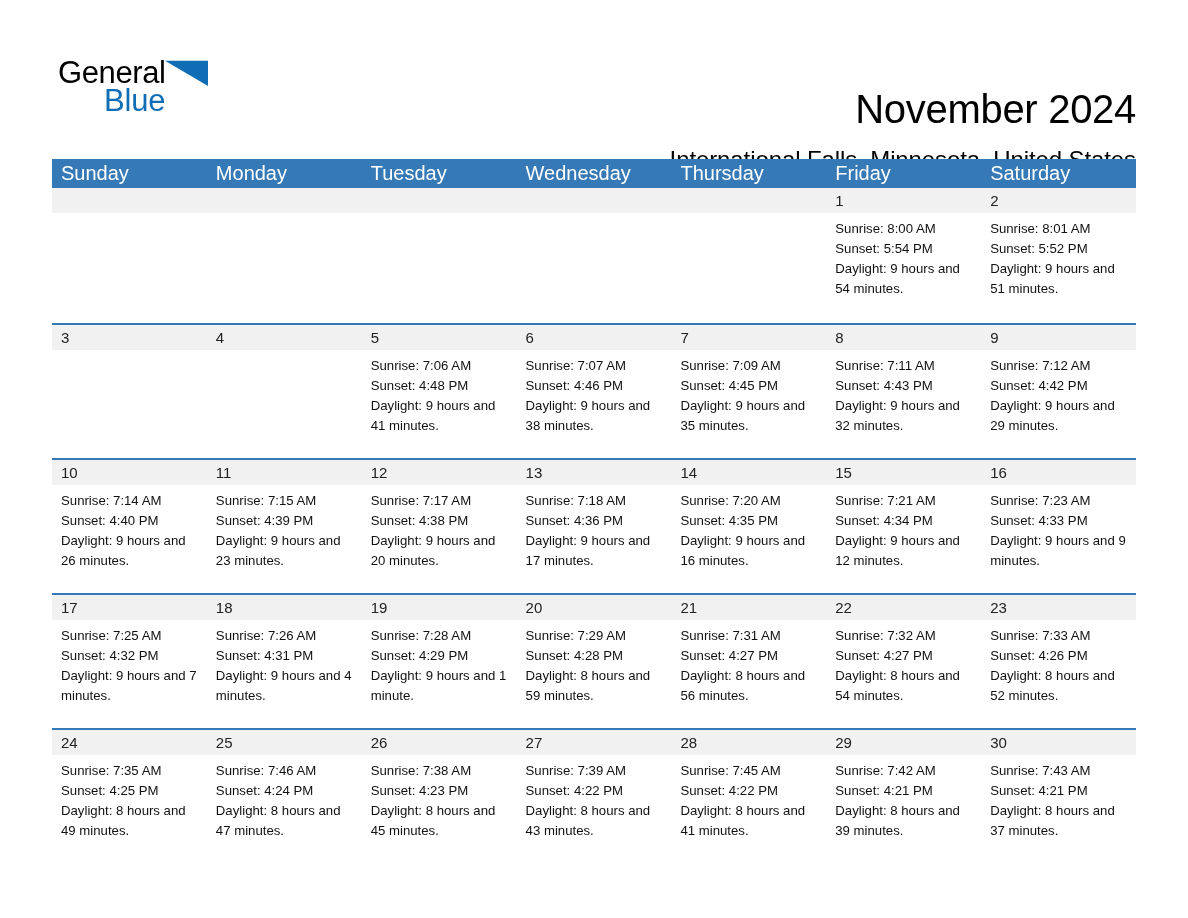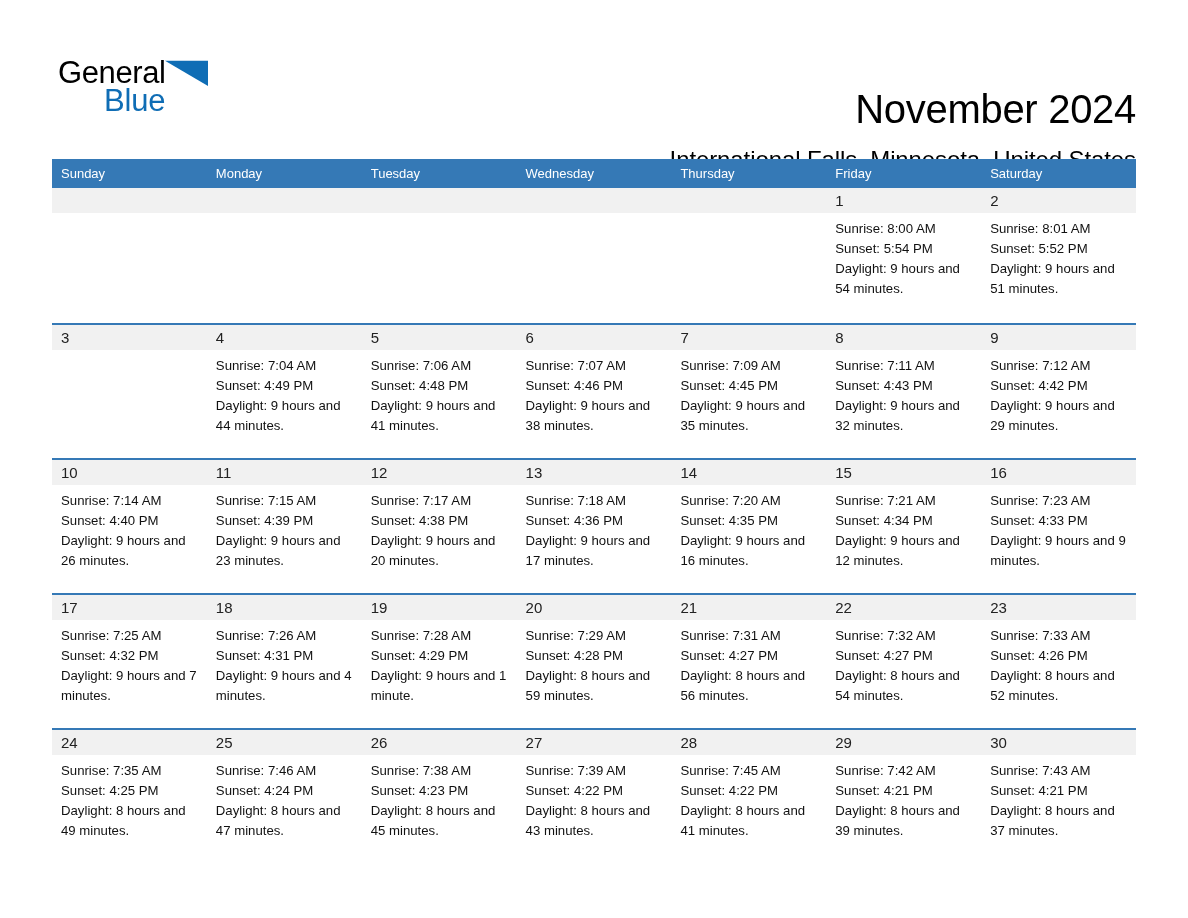--- a/index.html
+++ b/index.html
@@ -95,21 +95,21 @@
   }
 
   .weekday-header {
     display: grid;
     grid-template-columns: repeat(7, 1fr);
     background: #3579b6;
     height: 29px;
   }
   .weekday-cell {
     color: #ffffff;
-    font-size: 13px;
+    font-size: 20px;
     line-height: 29px;
     padding-left: 9px;
     white-space: nowrap;
   }
 
   .week-row {
     display: grid;
     grid-template-columns: repeat(7, 1fr);
     border-top: 2px solid #3579b6;
     height: 135px;
@@ -243,25 +243,20 @@
       </div>
     </div>
   </div>
 
   <div class="week-row">
     <div class="day-cell">
       <div class="day-number-band">3</div>
     </div>
     <div class="day-cell">
       <div class="day-number-band">4</div>
-      <div class="day-details">
-        <div>Sunrise: 7:04 AM</div>
-        <div>Sunset: 4:49 PM</div>
-        <div class="daylight-line">Daylight: 9 hours and 44 minutes.</div>
-      </div>
     </div>
     <div class="day-cell">
       <div class="day-number-band">5</div>
       <div class="day-details">
         <div>Sunrise: 7:06 AM</div>
         <div>Sunset: 4:48 PM</div>
         <div class="daylight-line">Daylight: 9 hours and 41 minutes.</div>
       </div>
     </div>
     <div class="day-cell">

